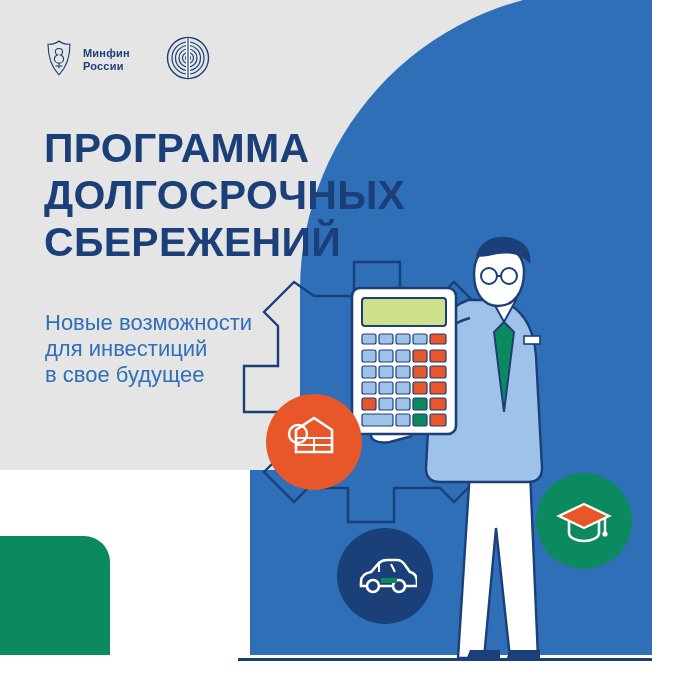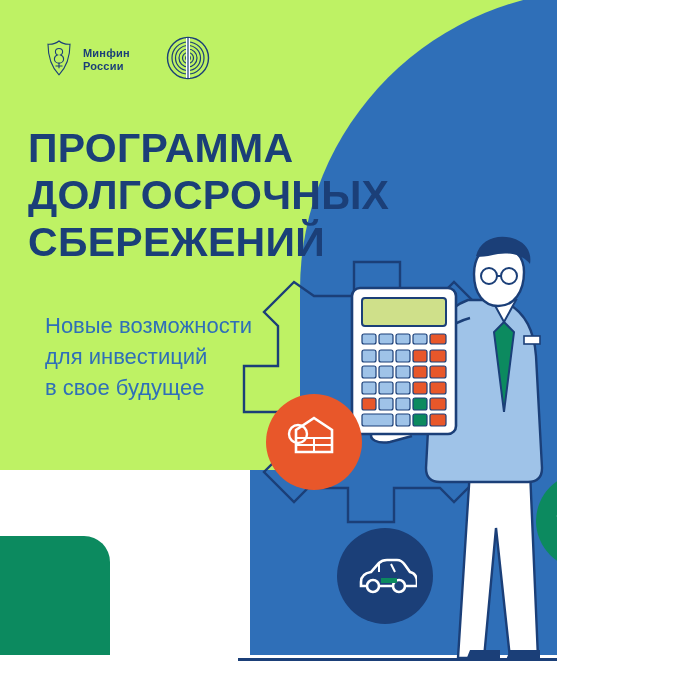--- a/index.html
+++ b/index.html
@@ -5,24 +5,24 @@
   html, body {
     margin: 0;
     padding: 0;
     background: #ffffff;
   }
   body {
     font-family: "Liberation Sans", sans-serif;
   }
   #poster {
     position: relative;
-    width: 557px;
+    width: 652px;
     height: 700px;
     overflow: hidden;
-    background: #bef264;
+    background: #e5e5e5;
     text-decoration: underline;
   }
   .bg-blue-curve {
     position: absolute;
     left: 300px;
     top: -10px;
     width: 520px;
     height: 720px;
     background: #2f6fb8;
     border-radius: 300px 0 0 260px;
@@ -103,38 +103,38 @@
   .logo-text.tiny {
     font-size: 7.2px;
     line-height: 9.4px;
     letter-spacing: .9px;
     font-weight: 700;
   }
 
   
   .headline {
     position: absolute;
-    left: 28px;
+    left: 44px;
     top: 125px;
     z-index: 9;
     color: #1b3f78;
     font-size: 41px;
     line-height: 47px;
     font-weight: 700;
     letter-spacing: .3px;
     white-space: pre-line;
   }
   .subhead {
     position: absolute;
     left: 45px;
     top: 310px;
     z-index: 9;
     color: #2f6fb8;
     font-size: 22px;
-    line-height: 31px;
+    line-height: 26px;
     font-weight: 400;
     white-space: pre-line;
   }
 
   
   .illustration {
     position: absolute;
     left: 0;
     top: 0;
     width: 699px;

